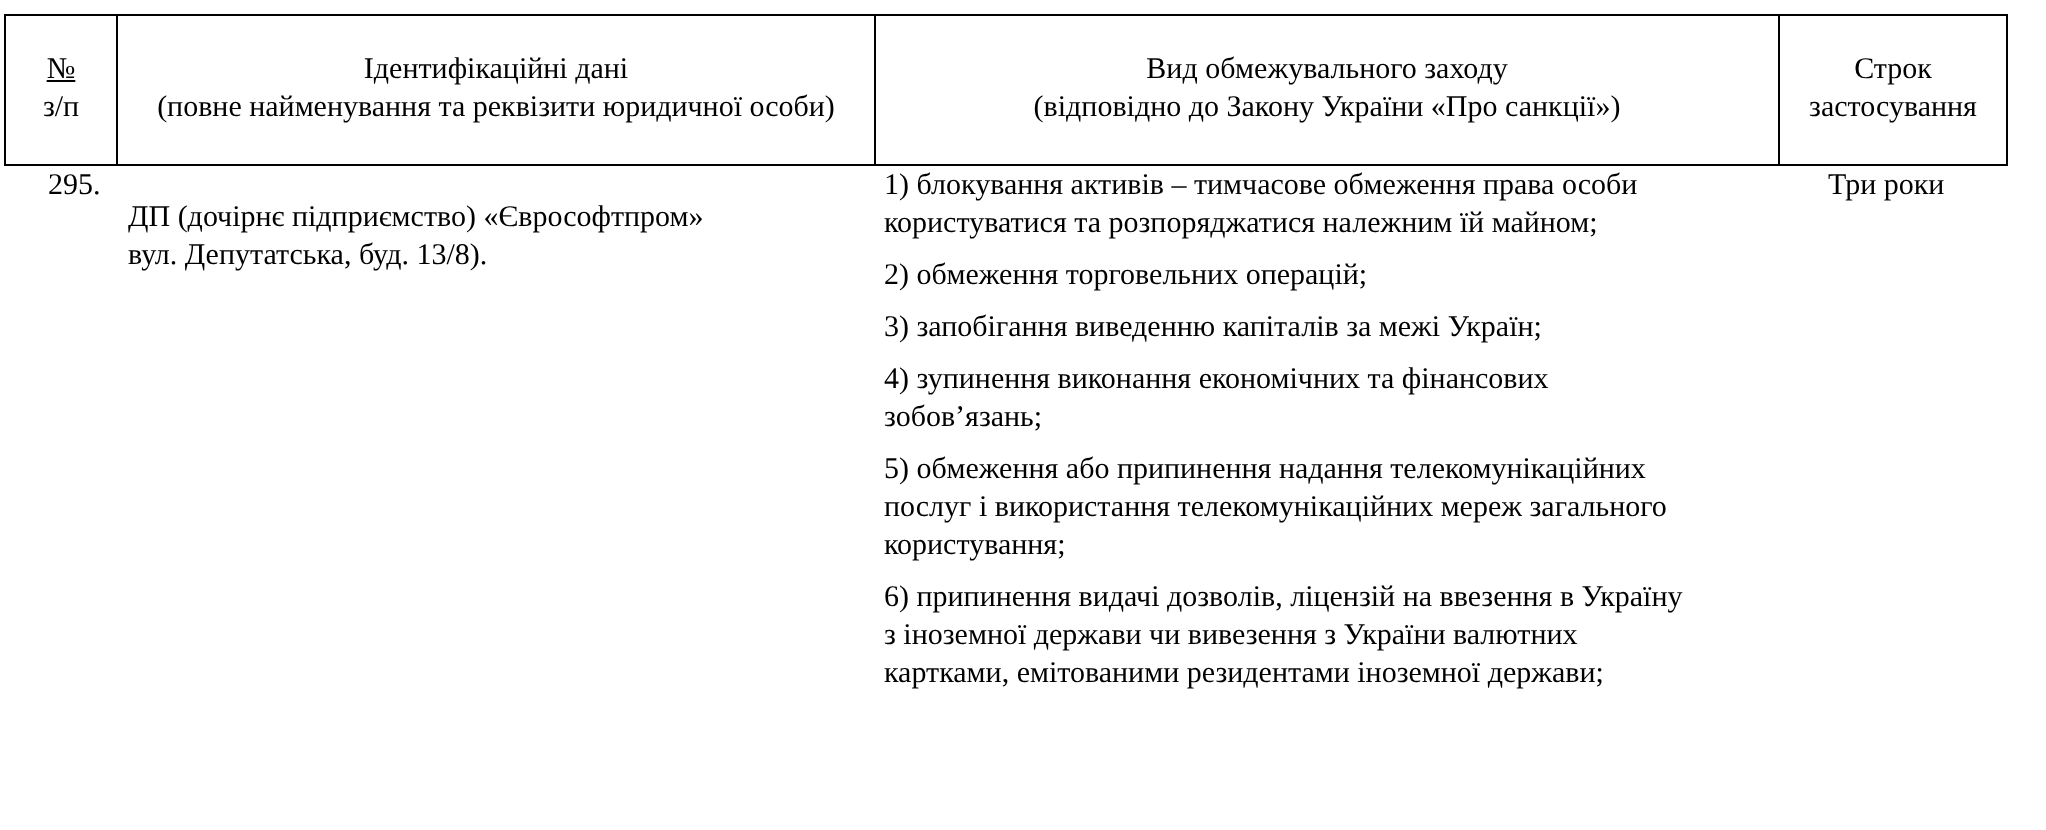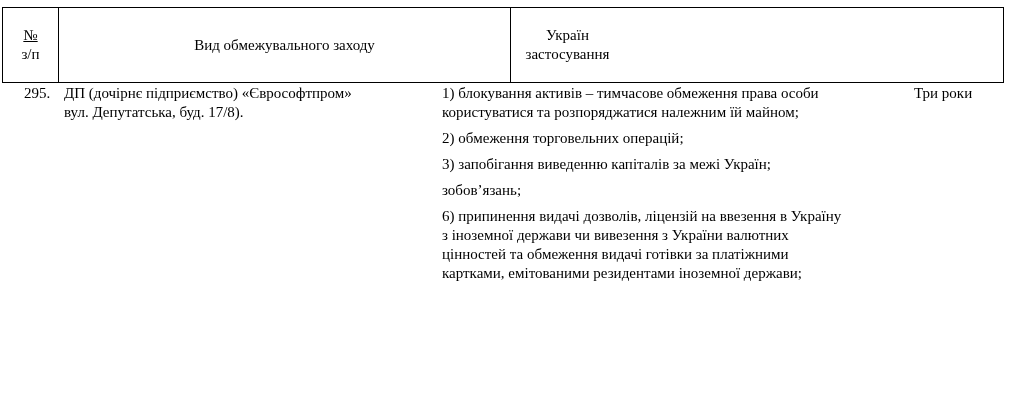--- a/index.html
+++ b/index.html
@@ -7,63 +7,73 @@
          font-family:"Liberation Serif", serif; color:#000; font-size:15px; }
   .header { position:absolute; left:2px; top:7px; width:1000px; height:74px;
             border:1.5px solid #000; display:flex; box-sizing:content-box; }
   .hcell { display:flex; flex-direction:column; justify-content:center; align-items:center;
            text-align:center; line-height:19px; box-sizing:border-box; }
   .hcell + .hcell { border-left:1.5px solid #000; }
   .c1 { width:55px; } .c2 { width:379px; } .c3 { width:452px; } .c4 { width:114px; }
   .num-sym { text-decoration:underline; }
   .row { position:absolute; top:84px; left:0; width:1023px; }
   .rnum { position:absolute; left:24px; top:0; line-height:19px; }
-  .rid { position:absolute; left:64px; top:0; line-height:19px; width:370px; }
+  .rid { position:absolute; left:64px; top:16px; line-height:19px; width:370px; }
   .rmeasures { position:absolute; left:442px; top:0; width:440px; }
   .measure { line-height:19px; margin-bottom:7px; }
   .rterm { position:absolute; left:914px; top:0; line-height:19px;text-align:center; }
 </style>
 </head>
 <body>
 
 <div class="header">
   <div class="hcell c1">
     <span class="num-sym">№</span>
     <span>з/п</span>
   </div>
+  <div class="hcell c2">
+    <span>Ідентифікаційні дані</span>
+    <span>(повне найменування та реквізити юридичної особи)</span>
+  </div>
   <div class="hcell c3">
     <span>Вид обмежувального заходу</span>
+    <span>(відповідно до Закону України «Про санкції»)</span>
   </div>
   <div class="hcell c4">
-    <span>Україн</span>
+    <span>Строк</span>
     <span>застосування</span>
   </div>
 </div>
 
 <div class="row">
   <div class="rnum">295.</div>
   <div class="rid">
     <div>ДП (дочірнє підприємство) «Єврософтпром»</div>
-    <div>вул. Депутатська, буд. 17/8).</div>
+    <div>вул. Депутатська, буд. 13/8).</div>
   </div>
   <div class="rmeasures">
     <div class="measure">
       <div>1)  блокування активів – тимчасове обмеження права особи</div>
       <div>користуватися та розпоряджатися належним їй майном;</div>
     </div>
     <div class="measure">
       <div>2)  обмеження торговельних операцій;</div>
     </div>
     <div class="measure">
       <div>3)  запобігання виведенню капіталів за межі Україн;</div>
     </div>
     <div class="measure">
+      <div>4)  зупинення виконання економічних та фінансових</div>
       <div>зобов’язань;</div>
+    </div>
+    <div class="measure">
+      <div>5)  обмеження або припинення надання телекомунікаційних</div>
+      <div>послуг і використання телекомунікаційних мереж загального</div>
+      <div>користування;</div>
     </div>
     <div class="measure">
       <div>6)  припинення видачі дозволів, ліцензій на ввезення в Україну</div>
       <div>з іноземної держави чи вивезення з України валютних</div>
-      <div>цінностей та обмеження видачі готівки за платіжними</div>
       <div>картками, емітованими резидентами іноземної держави;</div>
     </div>
   </div>
   <div class="rterm">Три роки</div>
 </div>
 
 </body></html>

